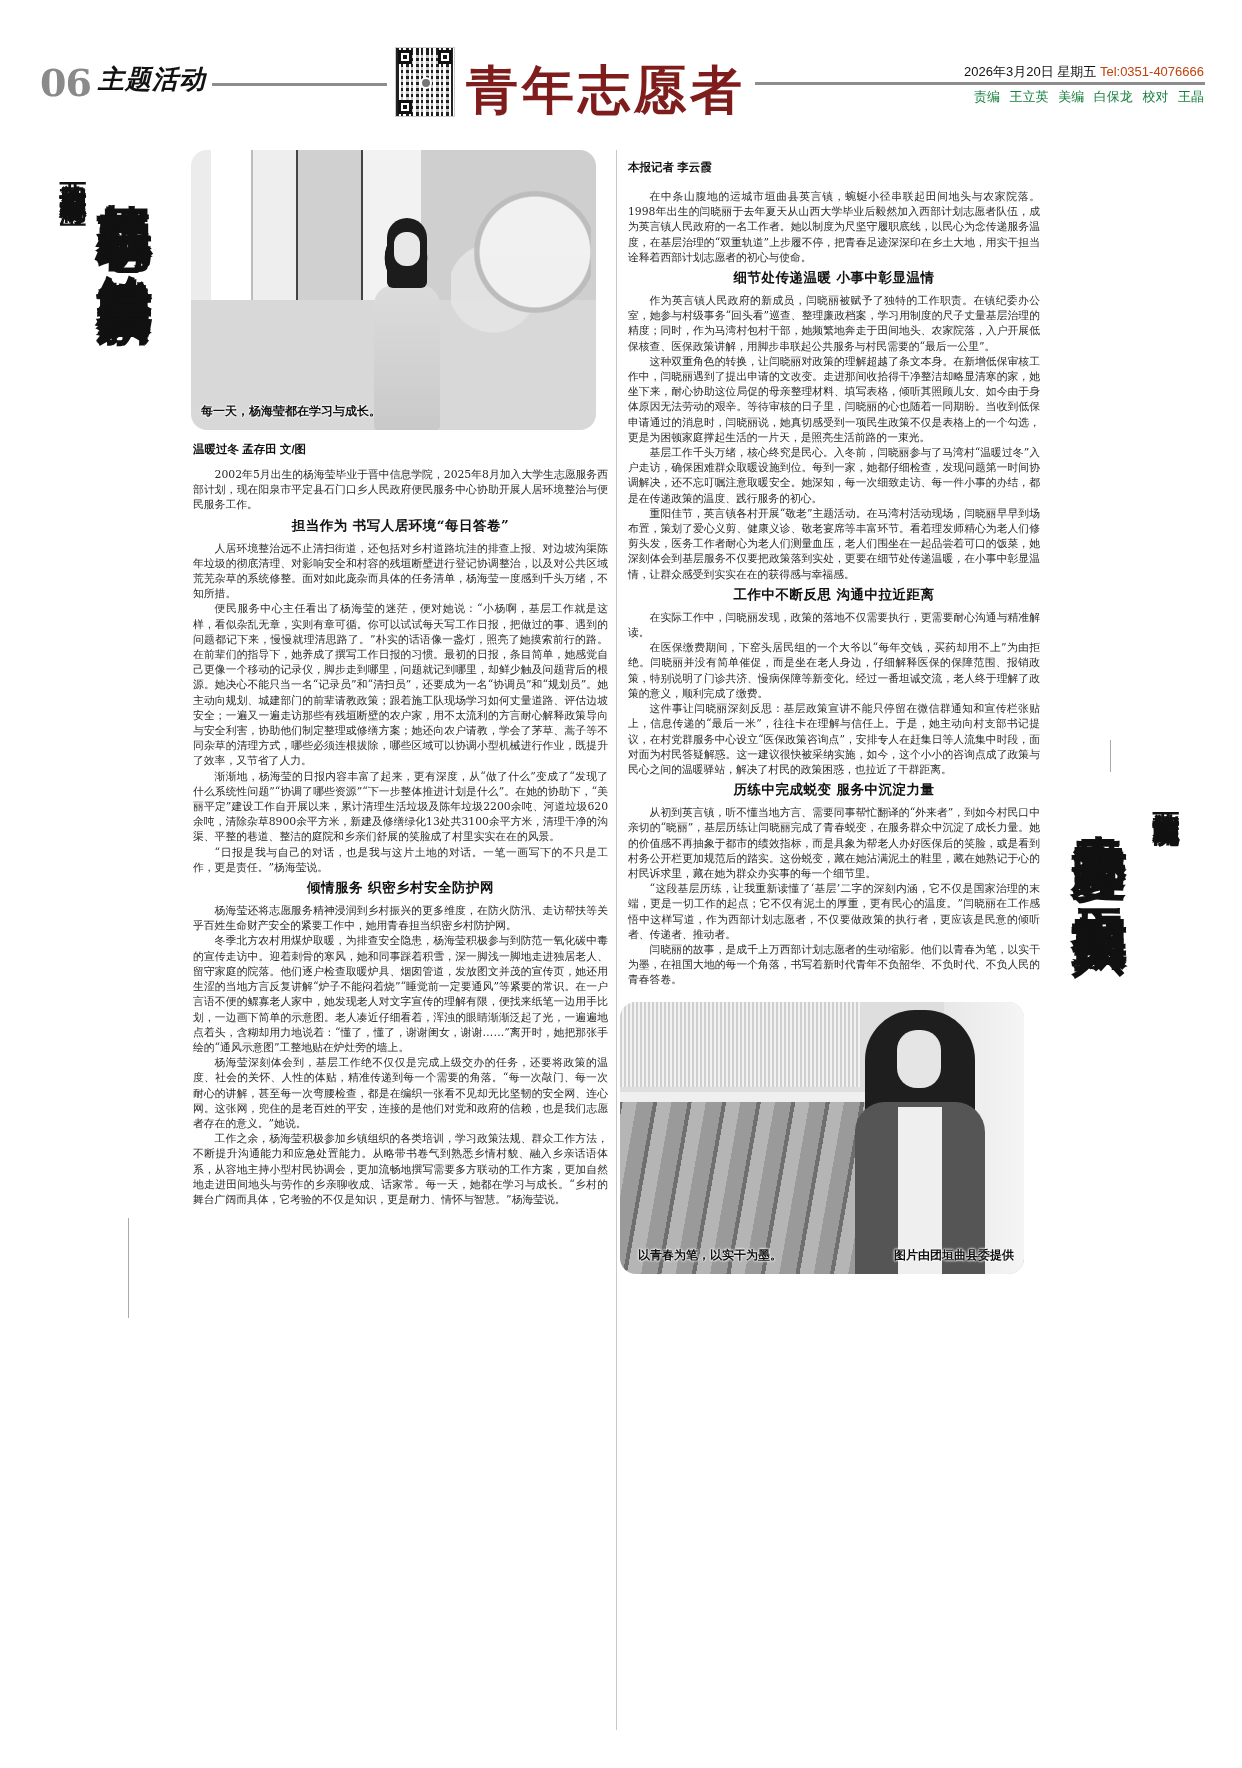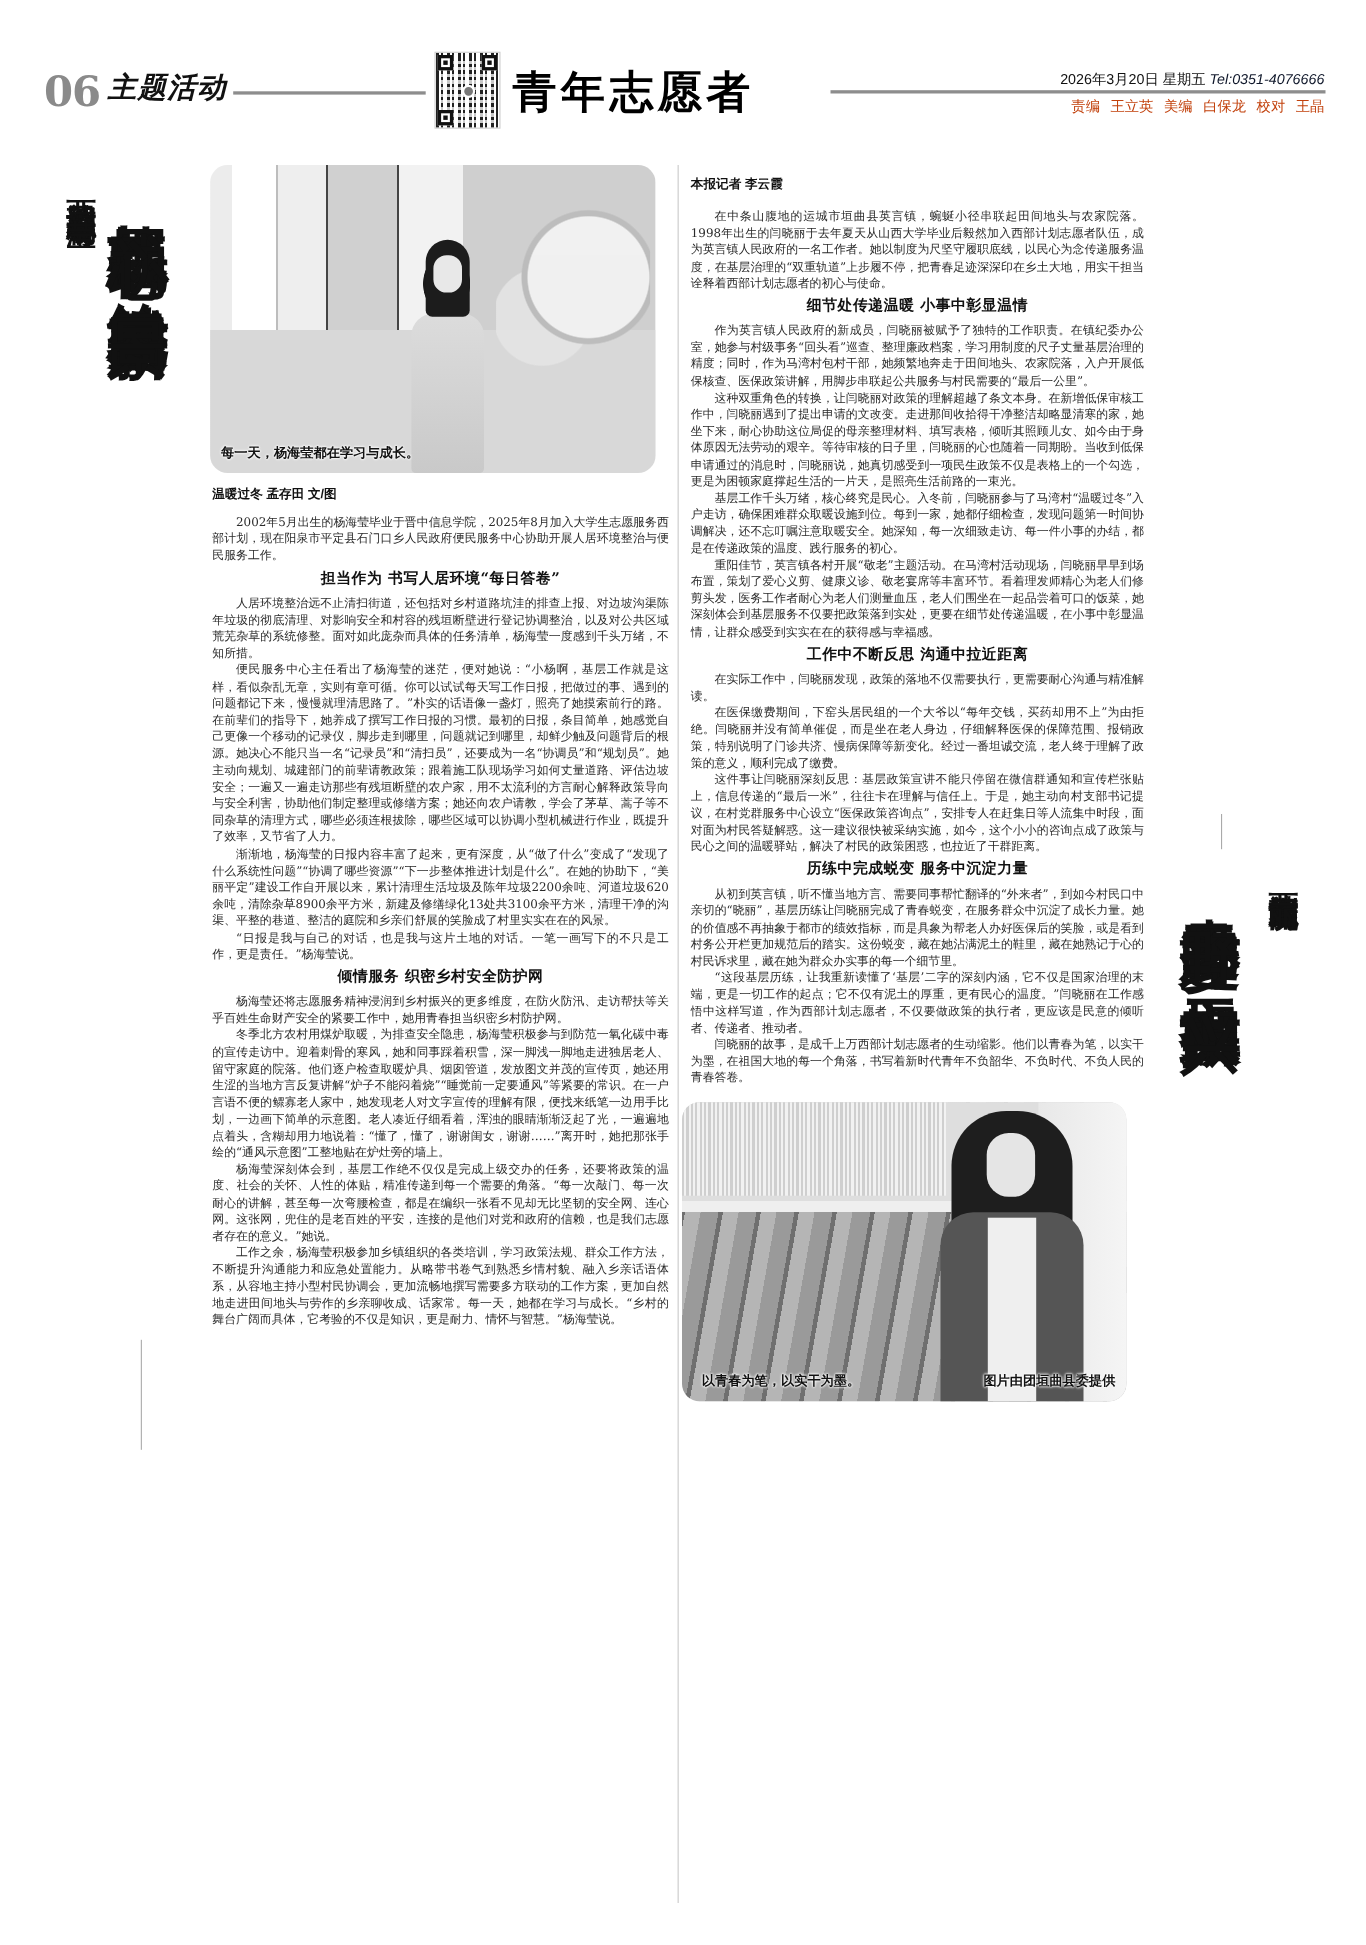--- a/index.html
+++ b/index.html
@@ -14,25 +14,25 @@
   .qr { position: absolute; left: 395px; top: 47px; width: 60px; height: 70px;
         background:
           repeating-linear-gradient(90deg, #222 0 3px, #fff 3px 5px, #222 5px 7px, #fff 7px 10px),
           #fff; border: 1px solid #ccc; }
   .qr::before { content:""; position:absolute; inset:4px; background:
       repeating-linear-gradient(0deg, rgba(255,255,255,.75) 0 3px, transparent 3px 6px); }
   .qr .finder { position:absolute; width:14px; height:14px; border:3px solid #111; background:#fff; }
   .qr .finder::after { content:""; position:absolute; left:2px; top:2px; width:4px; height:4px; background:#111; }
   .qr .f1 { left:2px; top:2px; } .qr .f2 { right:2px; top:2px; } .qr .f3 { left:2px; bottom:2px; }
   .qr .dot { position:absolute; left:24px; top:29px; width:12px; height:12px; border-radius:50%; background:#777; border:2px solid #fff; }
-  .section-title { position: absolute; left: 466px; top: 56px; font-family: "DejaVu Serif", serif; font-weight: bold; font-size: 40px; color: #000000; letter-spacing: 4px; }
+  .section-title { position: absolute; left: 466px; top: 56px; font-family: "DejaVu Serif", serif; font-weight: bold; font-size: 52px; color: #7f1d1d; letter-spacing: 4px; }
   .rule-right { position: absolute; left: 755px; top: 82px; width: 450px; height: 3px; background: #8d8d8d; }
   .date-line { position: absolute; right: 38px; top: 63px; font-family: "Liberation Sans", sans-serif; font-size: 13px; color: #111; white-space: nowrap; }
-  .date-line .tel { color: #0f172a; font-style: italic; }
-  .editors-line { position: absolute; right: 38px; top: 88px; font-family: "Liberation Sans", sans-serif; font-size: 13px; color: #c2410c; white-space: nowrap; word-spacing: 6px; }
+  .date-line .tel { color: #c2410c; }
+  .editors-line { position: absolute; right: 38px; top: 88px; font-family: "Liberation Sans", sans-serif; font-size: 13px; color: #15803d; white-space: nowrap; word-spacing: 6px; }
 
   
   .vhead { position: absolute; writing-mode: vertical-rl; text-orientation: upright; font-family: "DejaVu Serif", serif; font-weight: bold; color: #111; }
   .left-sub { left: 56px; top: 160px; font-size: 27px; line-height: 34px; letter-spacing: 2px; }
   .left-main { left: 95px; top: 158px; font-size: 56px; line-height: 62px; letter-spacing: 2px; }
   .left-vline { position: absolute; left: 128px; top: 1218px; width: 1px; height: 100px; background: #aaa; }
   .right-sub { left: 1149px; top: 790px; font-size: 27px; line-height: 34px; letter-spacing: 1px; }
   .right-main { left: 1070px; top: 790px; font-size: 56px; line-height: 62px; letter-spacing: 2px; }
   .right-vline { position: absolute; left: 1110px; top: 740px; width: 1px; height: 32px; background: #aaa; }
 

